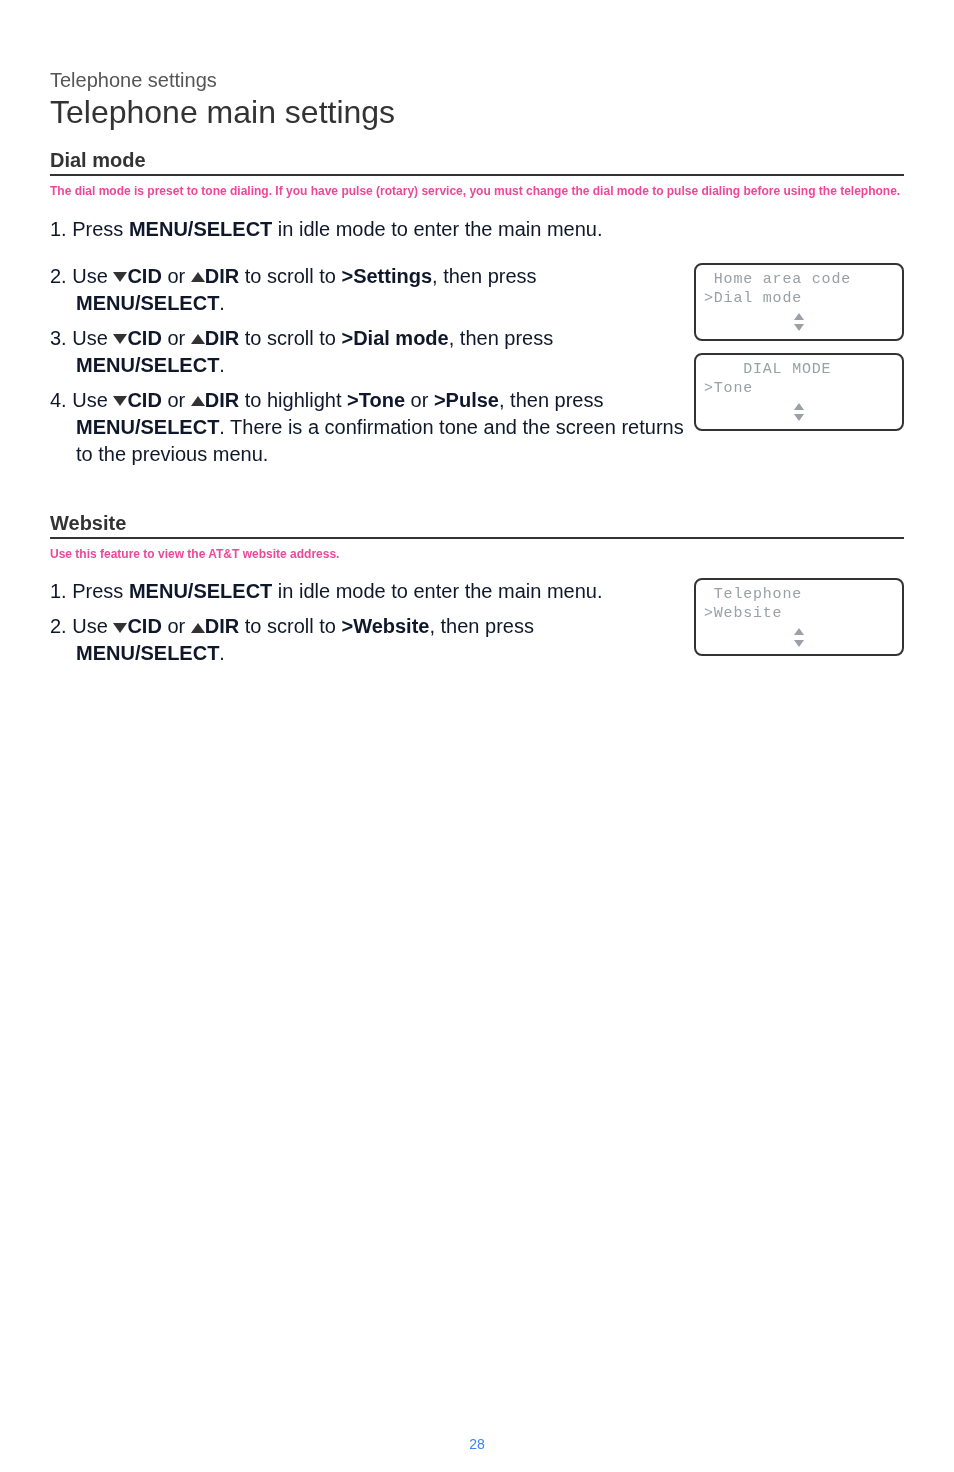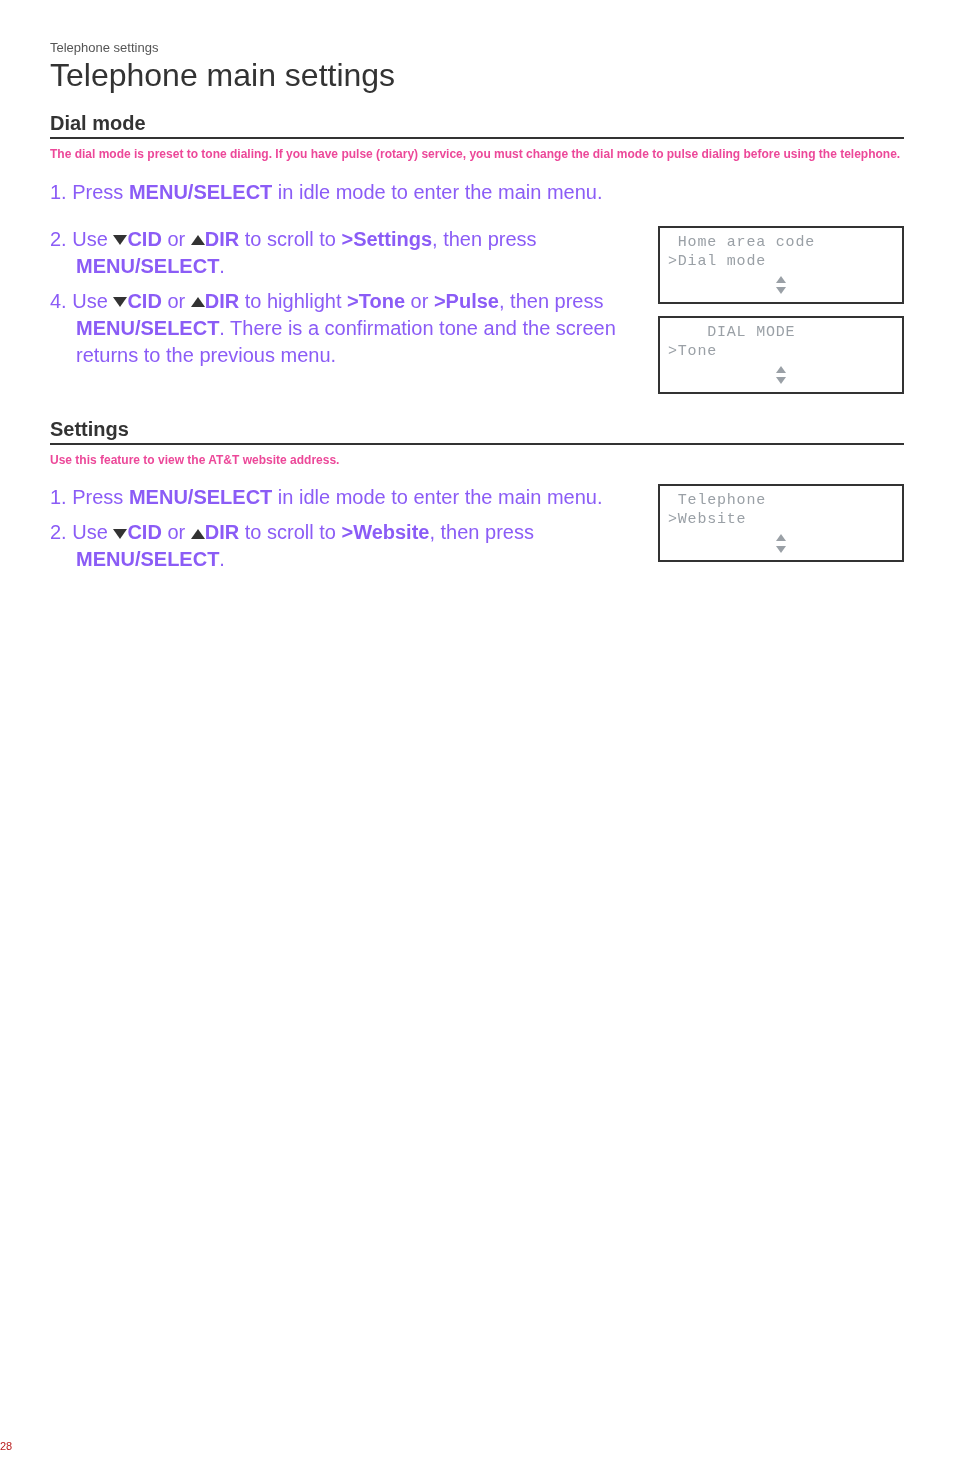--- a/index.html
+++ b/index.html
@@ -5,45 +5,45 @@
   * { margin: 0; padding: 0; box-sizing: border-box; }
   body {
     font-family: Arial, Helvetica, sans-serif;
     background: #fff;
     color: #333;
     width: 954px;
     height: 1472px;
     padding: 40px 50px 0 50px;
     position: relative;
   }
-  .breadcrumb { font-size: 13px; color: #555; margin-bottom: 2px; }
+  .breadcrumb { font-size: 20px; color: #555; margin-bottom: 2px; margin-top: 29px; }
   .page-title { font-size: 32px; font-weight: normal; margin-bottom: 18px; color: #333; }
 
   .section-heading { font-size: 20px; font-weight: bold; margin-bottom: 2px; color: #333; }
   .section-rule { border: none; border-top: 2px solid #333; margin-bottom: 8px; }
 
   .para { font-size: 12px; color: #ec4899; margin-bottom: 16px; line-height: 1.3; font-weight: bold; }
 
   .sub-heading { font-size: 20px; font-weight: bold; margin-bottom: 10px; }
 
   ol.steps { list-style: none; margin-bottom: 20px; }
-  ol.steps li { font-size: 20px; color: #8b5cf6; line-height: 1.35; margin-bottom: 8px; padding-left: 26px; text-indent: -26px; }
+  ol.steps li { font-size: 20px; color: #0f172a; line-height: 1.35; margin-bottom: 8px; padding-left: 26px; text-indent: -26px; }
 
   .smallcaps { font-variant: small-caps; font-weight: bold; }
   .bold { font-weight: bold; }
 
   .row-2col { display: flex; gap: 5px; align-items: flex-start; }
   .col-text { flex: 1 1 auto; }
   .col-lcd { flex: 0 0 210px; display: flex; flex-direction: column; gap: 12px; }
 
   .lcd-box {
     border: 2px solid #333;
-    border-radius: 0;
+    border-radius: 8px;
     padding: 6px 8px 4px 8px;
-    width: 246px;
+    width: 210px;
     min-height: 78px;
     display: flex;
     flex-direction: column;
     justify-content: flex-start;
     gap: 2px;
     color: #9aa0a6;
   }
   .lcd-line {
     font-family: "Courier New", monospace;
     font-size: 15px;
@@ -52,21 +52,21 @@
     color: #9aa0a6;
   }
   .lcd-arrow-row { text-align: center; line-height: 0.8; color:#9aa0a6; margin-top:4px; font-family: "Courier New", monospace; font-size:12px; }
   .tri { display:inline-block; width:0; height:0; border-left:5px solid transparent; border-right:5px solid transparent; }
   .tri-up { border-bottom:7px solid #9aa0a6; margin-bottom:2px;}
   .tri-down { border-top:7px solid #9aa0a6; }
 
   .triangle-down { display:inline-block; width:0; height:0; border-left:7px solid transparent; border-right:7px solid transparent; border-top:10px solid #333; vertical-align:middle;}
   .triangle-up { display:inline-block; width:0; height:0; border-left:7px solid transparent; border-right:7px solid transparent; border-bottom:10px solid #333; vertical-align:middle;}
 
-  .page-number { position:absolute; bottom:20px; left:0; right:0; font-size:11px; color:#b91c1c; }
+  .page-number { position:absolute; bottom:20px; left:0; right:0; text-align:center; font-size:14px; color:#3b82f6; }
 
   ol.steps2 li { max-width: 600px; }
 </style>
 </head>
 <body>
 
 <div class="breadcrumb">Telephone settings</div>
 <h1 class="page-title">Telephone main settings</h1>
 
 <div>
@@ -77,20 +77,21 @@
 
   <ol class="steps">
     <li>1.&nbsp;<span>Press </span><span class="bold">MENU/</span><span class="smallcaps">SELECT</span><span> in idle mode to enter the main menu.</span></li>
   </ol>
 
   <div class="row-2col">
     <div class="col-text">
       <ol class="steps" start="2">
         <li>2.&nbsp;<span>Use </span><span class="triangle-down"></span><span class="smallcaps">CID</span><span> or </span><span class="triangle-up"></span><span class="smallcaps">DIR</span><span> to scroll to </span><span class="bold">&gt;Settings</span><span>, then press </span><span class="smallcaps">MENU</span><span class="bold">/SELECT</span><span>.</span></li>
 
+        <li>3.&nbsp;<span>Use </span><span class="triangle-down"></span><span class="smallcaps">CID</span><span> or </span><span class="triangle-up"></span><span class="smallcaps">DIR</span><span> to scroll to </span><span class="bold">&gt;Dial mode</span><span>, then press </span><span class="smallcaps">MENU</span><span class="bold">/SELECT</span><span>.</span></li>
 
         <li>4.&nbsp;<span>Use </span><span class="triangle-down"></span><span class="smallcaps">CID</span><span> or </span><span class="triangle-up"></span><span class="smallcaps">DIR</span><span> to highlight </span><span class="bold">&gt;Tone</span><span> or </span><span class="bold">&gt;Pulse</span><span>, then press </span><span class="smallcaps">MENU</span><span class="bold">/SELECT</span><span>. There is a confirmation tone and the screen returns to the previous menu.</span></li>
       </ol>
     </div>
 
     <div class="col-lcd">
       <div class="lcd-box">
         <div class="lcd-line"> Home area code</div>
         <div class="lcd-line">&gt;Dial mode</div>
         <div class="lcd-arrow-row">
@@ -106,21 +107,21 @@
           <span class="tri tri-down"></span>
         </div>
       </div>
     </div>
   </div>
 </div>
 
 <div style="height:24px"></div>
 
 <div>
-  <div class="section-heading">Settings</div>
+  <div class="section-heading">Website</div>
   <hr class="section-rule">
   <p class="para">Use this feature to view the AT&amp;T website address.</p>
 
   <div class="row-2col">
     <div class="col-text">
       <ol class="steps steps2">
         <li>1.&nbsp;<span>Press </span><span class="bold">MENU/</span><span class="smallcaps">SELECT</span><span> in idle mode to enter the main menu.</span></li>
 
         <li>2.&nbsp;<span>Use </span><span class="triangle-down"></span><span class="smallcaps">CID</span><span> or </span><span class="triangle-up"></span><span class="smallcaps">DIR</span><span> to scroll to </span><span class="bold">&gt;Website</span><span>, then press </span><span class="smallcaps">MENU</span><span class="bold">/SELECT</span><span>.</span></li>
       </ol>

